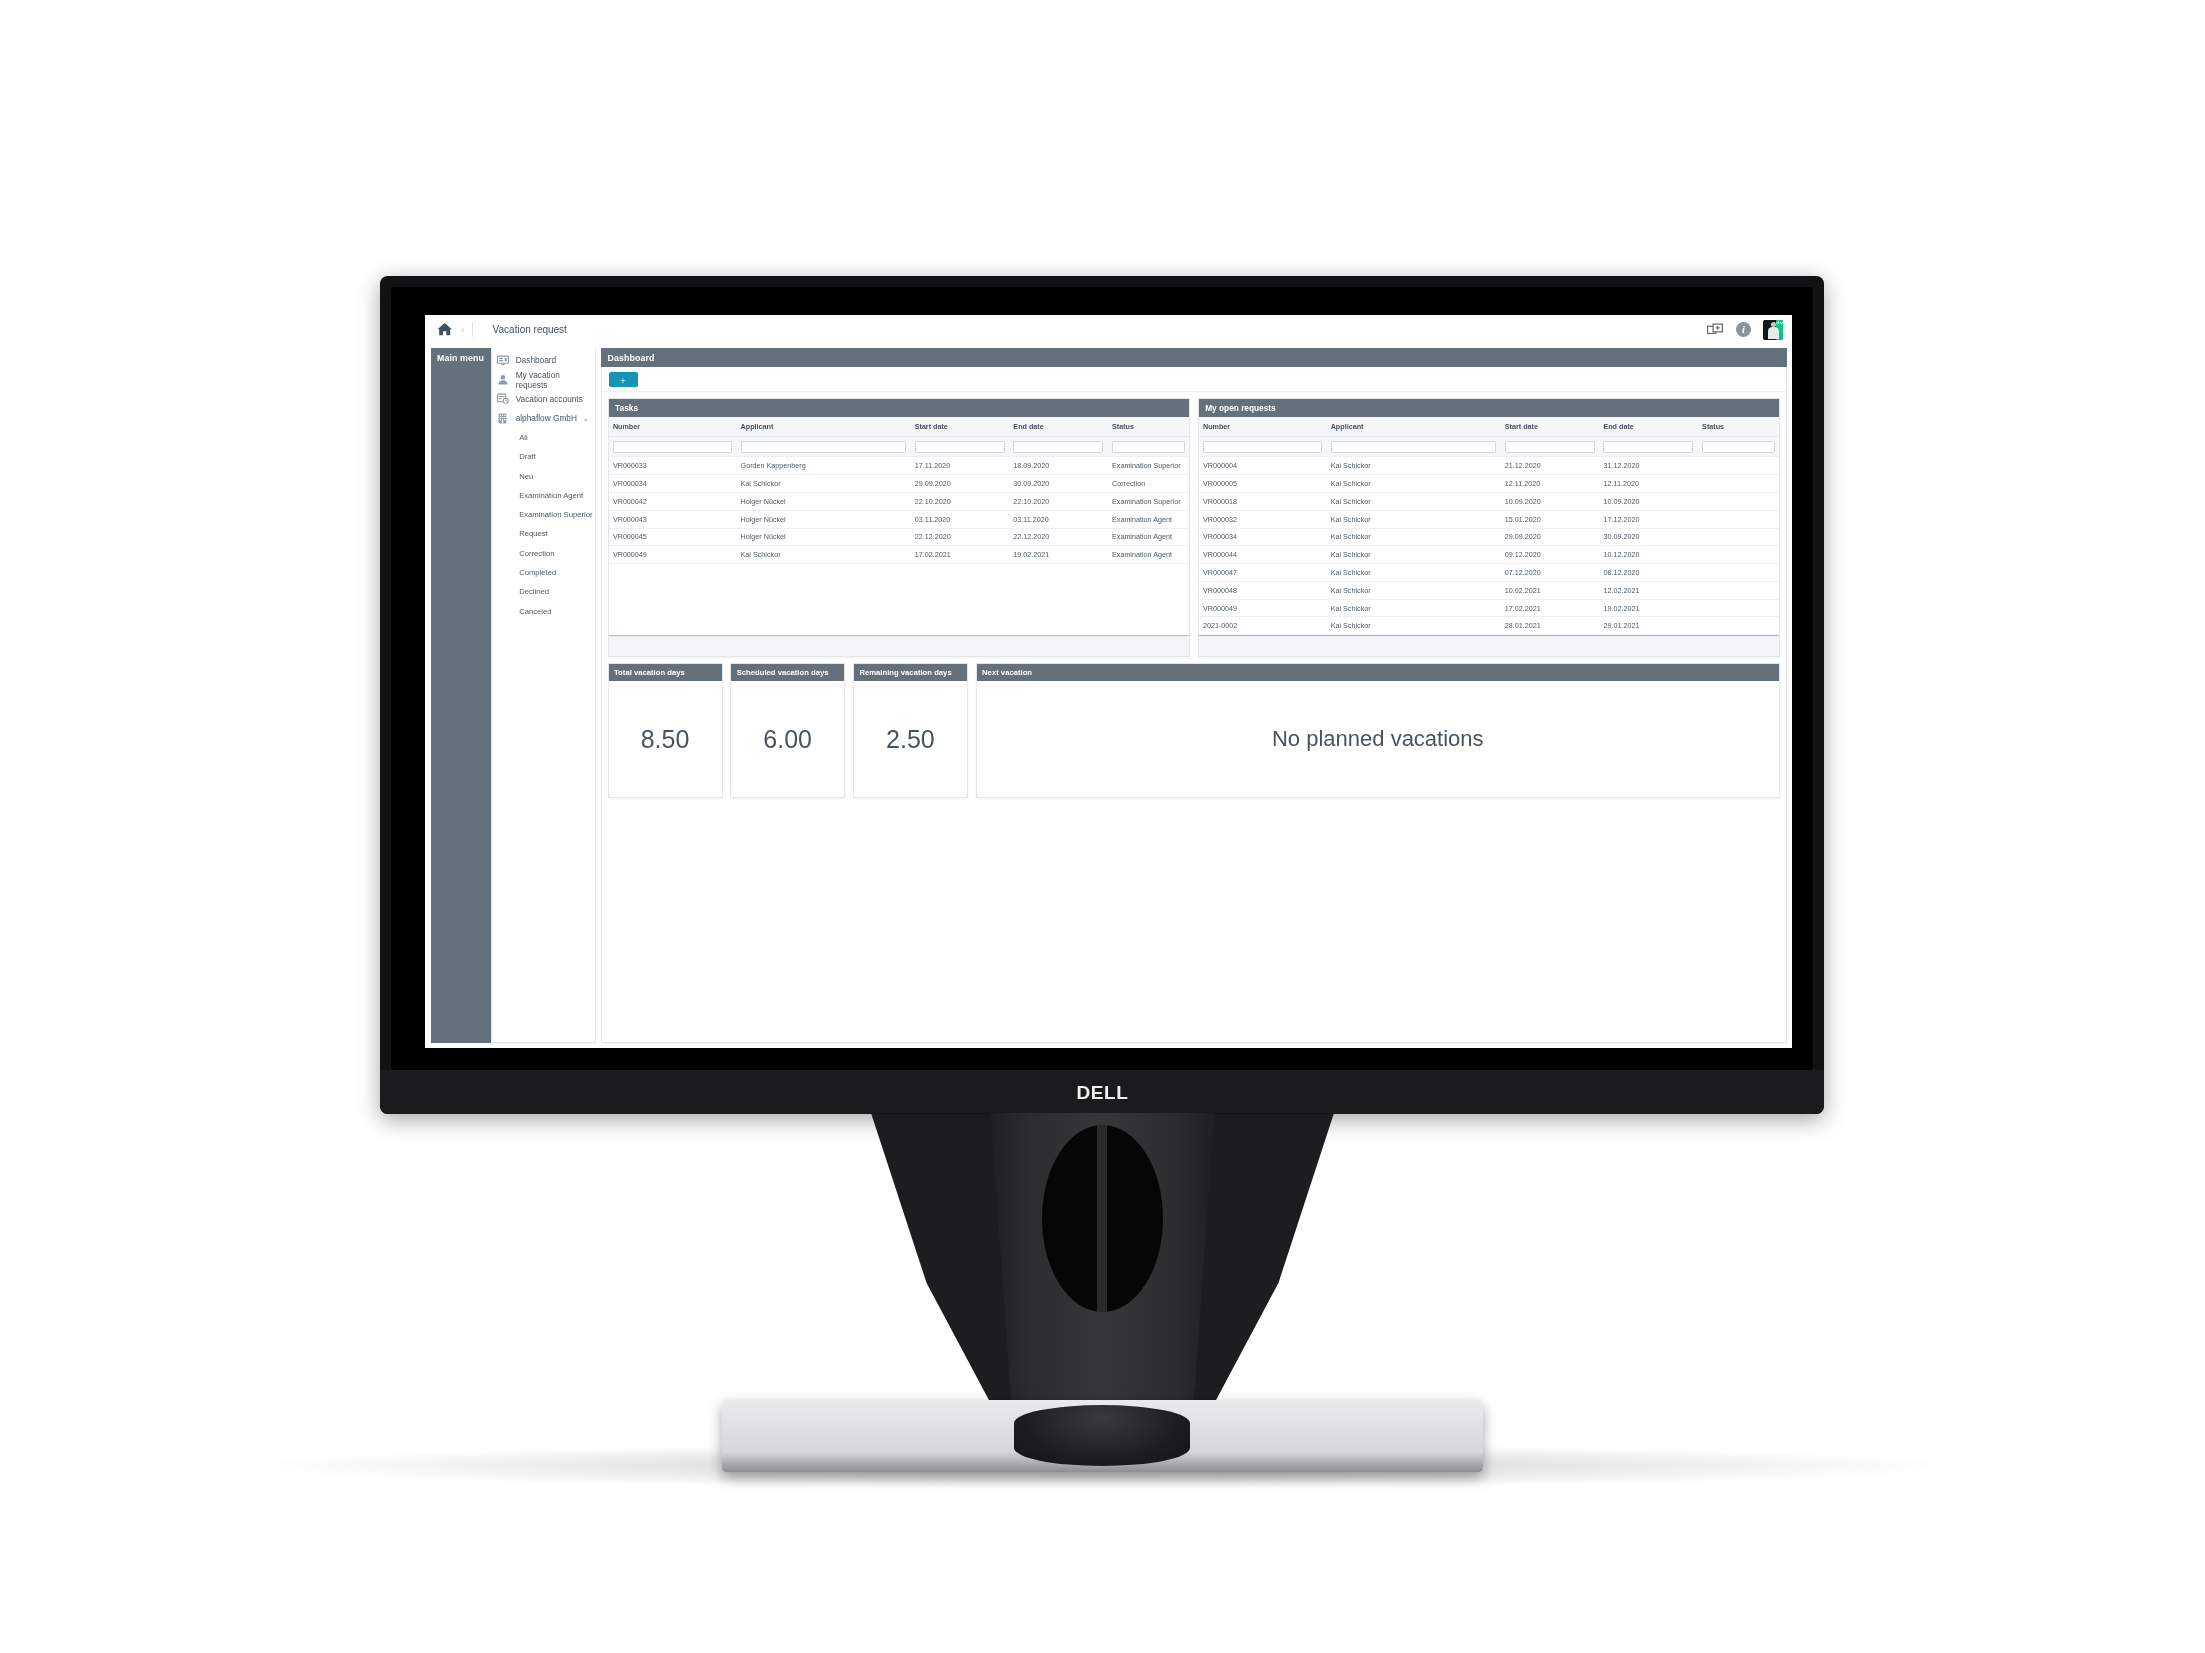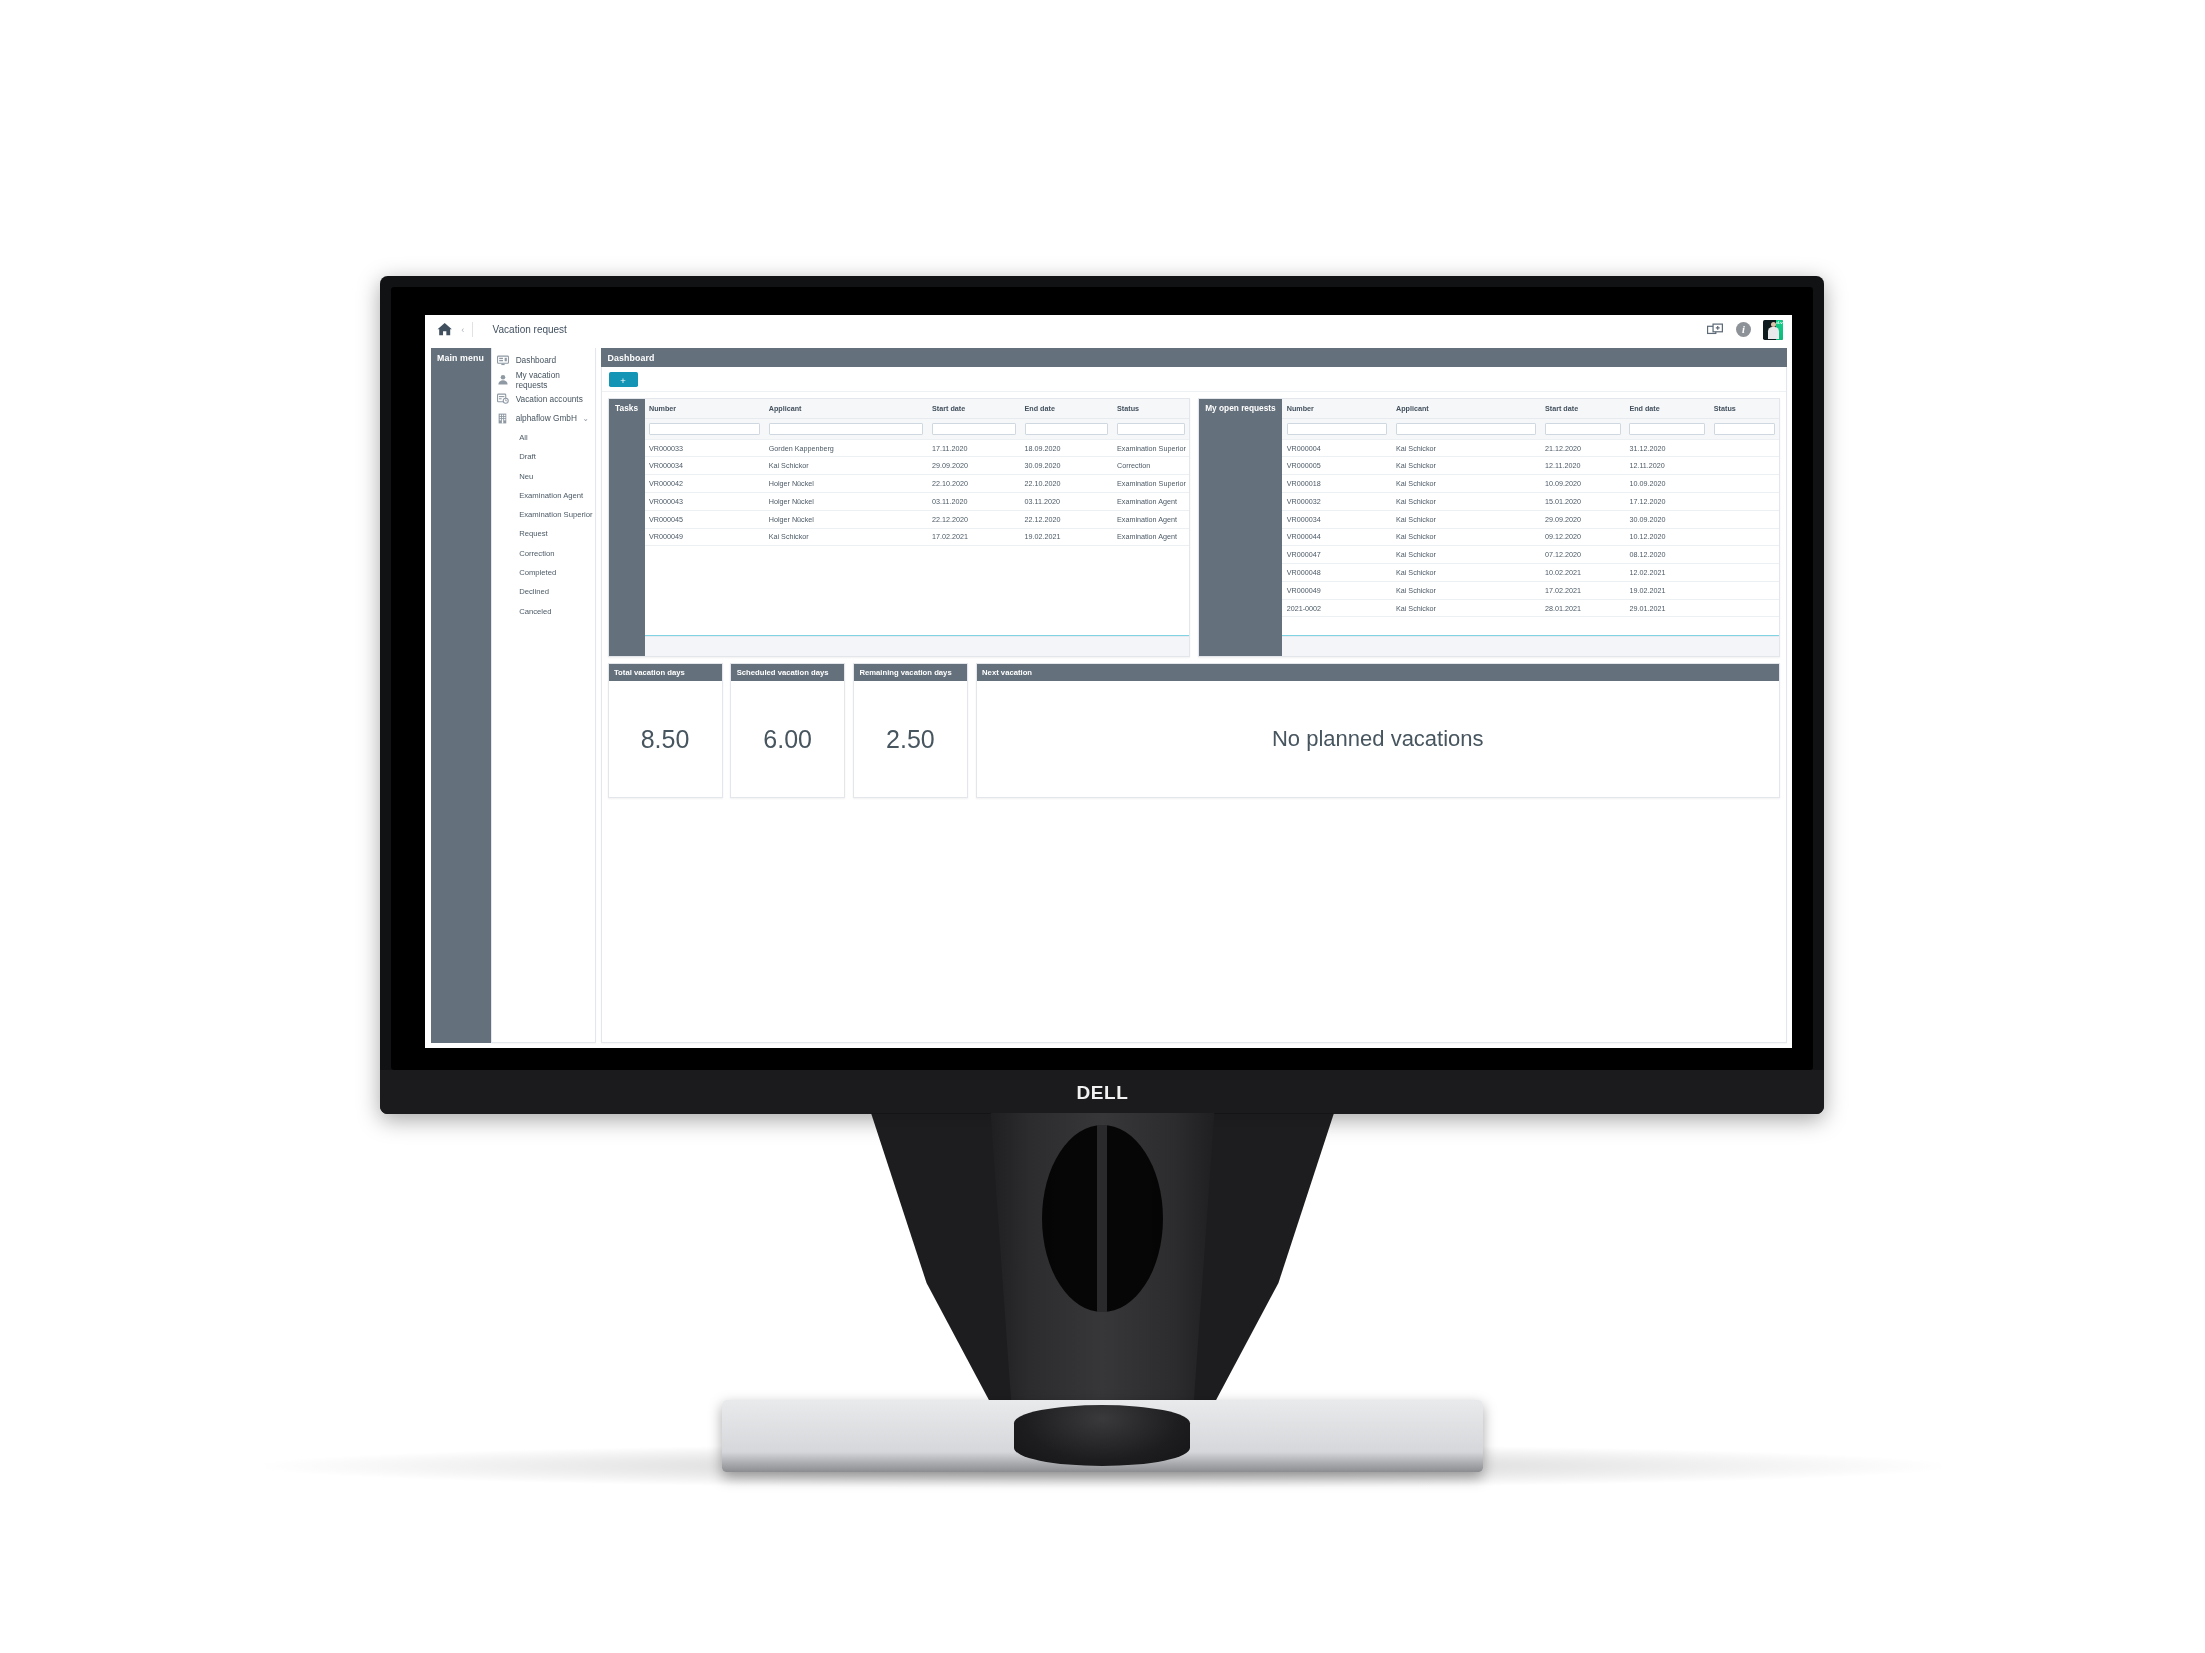--- a/index.html
+++ b/index.html
@@ -110,21 +110,21 @@
   
   .main{flex:1;display:flex;flex-direction:column;min-width:0;}
   .main-body{border:0.6px solid #e3e7ec;border-top:none;background:#fff;flex:1;
              display:flex;flex-direction:column;box-shadow:0 0.6px 1.7px rgba(0,0,0,.04);}
   .toolbar{padding:4.4px 6.6px;border-bottom:0.6px solid #eef1f4;background:#fff;}
   .btn-add{background:#1595b6;color:#fff;border:none;border-radius:1.7px;
            width:29px;height:15.4px;font-size:9.4px;line-height:15.4px;text-align:center;cursor:pointer;}
   .widgets{padding:5.5px;display:flex;flex-direction:column;gap:6.6px;flex:1;background:#fff;}
   .row-tables{display:flex;gap:7.7px;height:259px;}
   .card{border:0.6px solid #e3e7ec;background:#fff;box-shadow:0 0.6px 1.7px rgba(0,0,0,.06);
-        display:flex;flex-direction:row;min-width:0;}
+        display:flex;flex-direction:column;min-width:0;}
   .card.half{flex:1;}
   .card-head{background:#64707c;color:#fff;font-size:8.3px;font-weight:bold;padding:3.9px 6.6px;}
   .tbl-wrap{flex:1;display:flex;flex-direction:column;overflow:hidden;}
   table.grid{width:100%;border-collapse:collapse;table-layout:fixed;}
   table.grid th{font-size:7.2px;font-weight:bold;color:#44515d;text-align:left;
                 background:#f5f7f9;padding:5px 4.4px;border-bottom:0.6px solid #e7ebef;white-space:nowrap;}
   .filter-row td{background:#f5f7f9;padding:2.2px 3.3px 4.4px 3.3px;border-bottom:1.1px solid #7fd3e3;}
   .filter-row input{width:100%;box-sizing:border-box;height:12px;border:0.6px solid #cfd8e0;
                     border-radius:1.1px;background:#fff;font-size:6.6px;padding:0 2.2px;}
   table.grid td{font-size:7.2px;color:#4c5a66;padding:3.9px 4.4px;border-bottom:0.6px solid #edf0f3;

